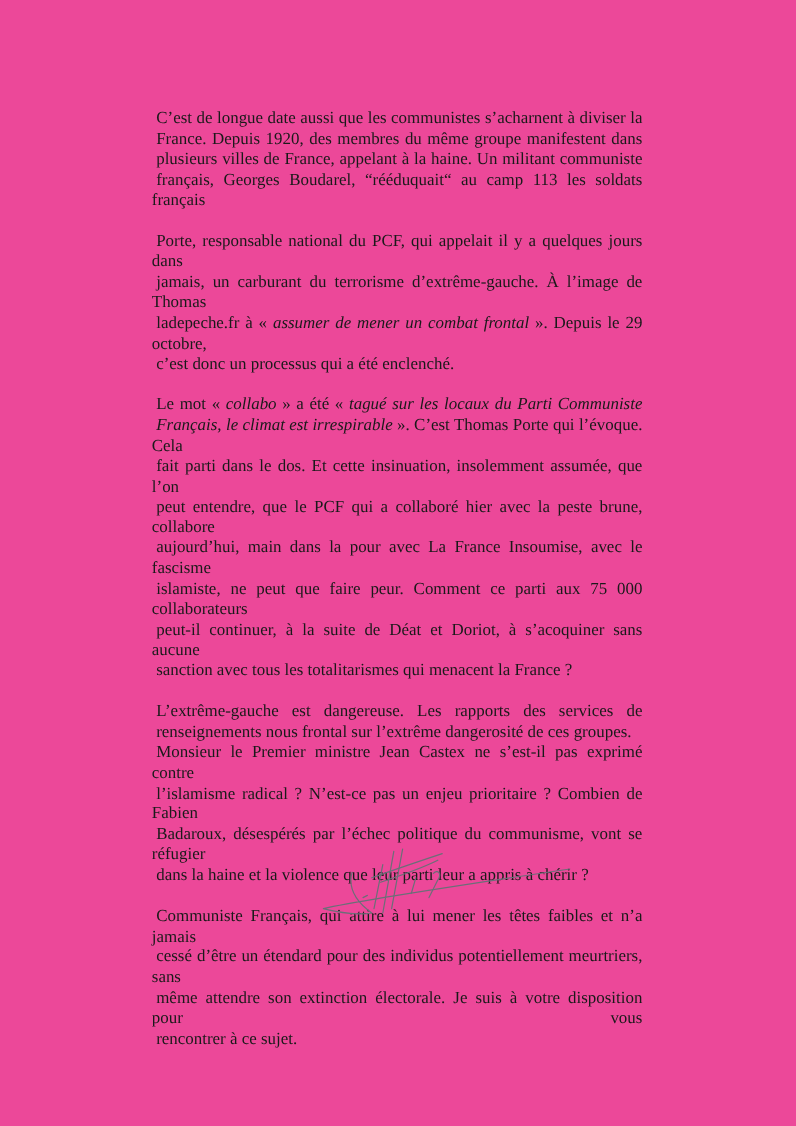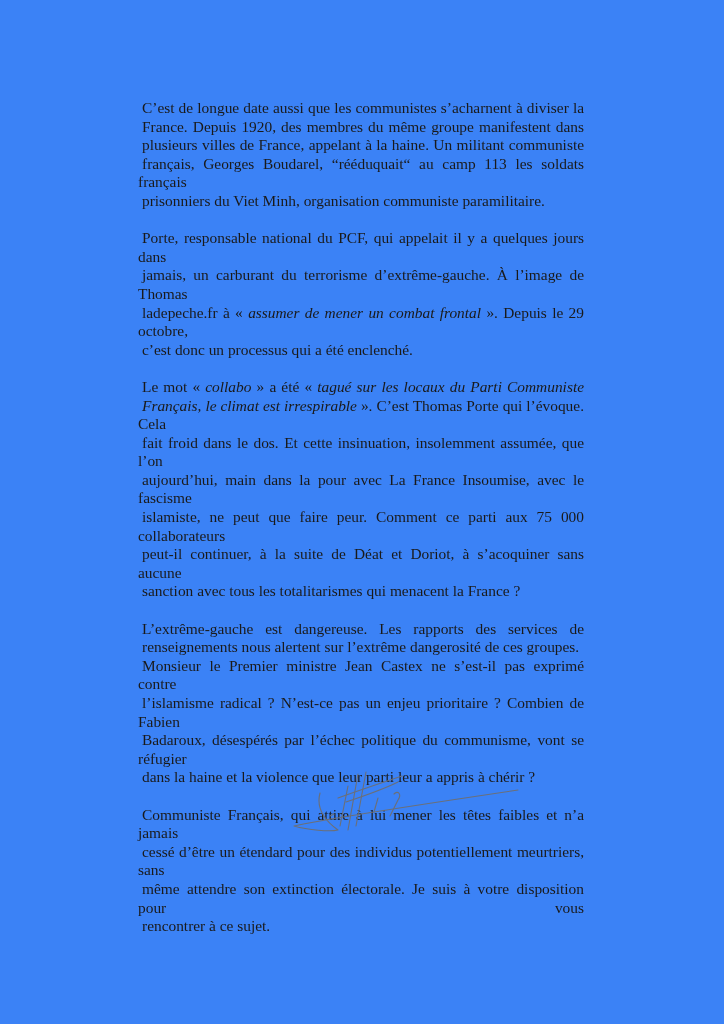--- a/index.html
+++ b/index.html
@@ -1,18 +1,18 @@
 <!DOCTYPE html>
 <html><head>
 <meta charset="utf-8">
 <style>
   html, body { margin: 0; padding: 0; background: #ffffff; }
   body { width: 724px; height: 1024px; position: relative; overflow: hidden; }
   .page {
-    position: absolute; left: 0; top: 0; width: 724px; height: 1024px; background: #3b82f6;
+    position: absolute; left: 0; top: 0; width: 724px; height: 1024px; background: #ec4899;
   }
   .text {
     position: absolute; left: 138px; top: 99px; width: 446px;
     font-family: "Liberation Serif", serif;
     font-size: 15.4px; line-height: 18.6px; color: #1a1a1a;
   }
   .para { margin: 0 0 18.6px 0; text-align: justify; }
   .para.indent { text-indent: 4px; }
   .para .line { display: block; text-align: justify; text-align-last: justify; }
   .para .line.last { text-align-last: left; }
@@ -25,40 +25,40 @@
 <body>
 
 <div class="page">
   <div class="text">
     <div id="paras">
         <div class="para indent">
           <span class="line">C’est de longue date aussi que les communistes s’acharnent à diviser la</span>
           <span class="line">France. Depuis 1920, des membres du même groupe manifestent dans</span>
           <span class="line">plusieurs villes de France, appelant à la haine. Un militant communiste</span>
           <span class="line">français, Georges Boudarel, “rééduquait“ au camp 113 les soldats français</span>
-          <span class="line last">prisonniers du Viet Minh, organisation communiste paramilitaire.</span>
         </div>
         <div class="para indent">
           <span class="line">Porte, responsable national du PCF, qui appelait il y a quelques jours dans</span>
           <span class="line">jamais, un carburant du terrorisme d’extrême-gauche. À l’image de Thomas</span>
           <span class="line">ladepeche.fr à « <em>assumer de mener un combat frontal</em> ». Depuis le 29 octobre,</span>
           <span class="line last">c’est donc un processus qui a été enclenché.</span>
         </div>
         <div class="para indent">
           <span class="line">Le mot « <em>collabo</em> » a été « <em>tagué sur les locaux du Parti Communiste</em></span>
           <span class="line"><em>Français, le climat est irrespirable</em> ». C’est Thomas Porte qui l’évoque. Cela</span>
-          <span class="line">fait froid dans le dos. Et cette insinuation, insolemment assumée, que l’on</span>
+          <span class="line">fait parti dans le dos. Et cette insinuation, insolemment assumée, que l’on</span>
+          <span class="line">peut entendre, que le PCF qui a collaboré hier avec la peste brune, collabore</span>
           <span class="line">aujourd’hui, main dans la pour avec La France Insoumise, avec le fascisme</span>
           <span class="line">islamiste, ne peut que faire peur. Comment ce parti aux 75 000 collaborateurs</span>
           <span class="line">peut-il continuer, à la suite de Déat et Doriot, à s’acoquiner sans aucune</span>
           <span class="line last">sanction avec tous les totalitarismes qui menacent la France ?</span>
         </div>
         <div class="para indent">
           <span class="line">L’extrême-gauche est dangereuse. Les rapports des services de</span>
-          <span class="line last">renseignements nous alertent sur l’extrême dangerosité de ces groupes.</span>
+          <span class="line last">renseignements nous frontal sur l’extrême dangerosité de ces groupes.</span>
           <span class="line">Monsieur le Premier ministre Jean Castex ne s’est-il pas exprimé contre</span>
           <span class="line">l’islamisme radical ? N’est-ce pas un enjeu prioritaire ? Combien de Fabien</span>
           <span class="line">Badaroux, désespérés par l’échec politique du communisme, vont se réfugier</span>
           <span class="line last">dans la haine et la violence que leur parti leur a appris à chérir ?</span>
         </div>
         <div class="para indent">
           <span class="line">Communiste Français, qui attire à lui mener les têtes faibles et n’a jamais</span>
           <span class="line">cessé d’être un étendard pour des individus potentiellement meurtriers, sans</span>
           <span class="line">même attendre son extinction électorale. Je suis à votre disposition pour vous</span>
           <span class="line last">rencontrer à ce sujet.</span>

